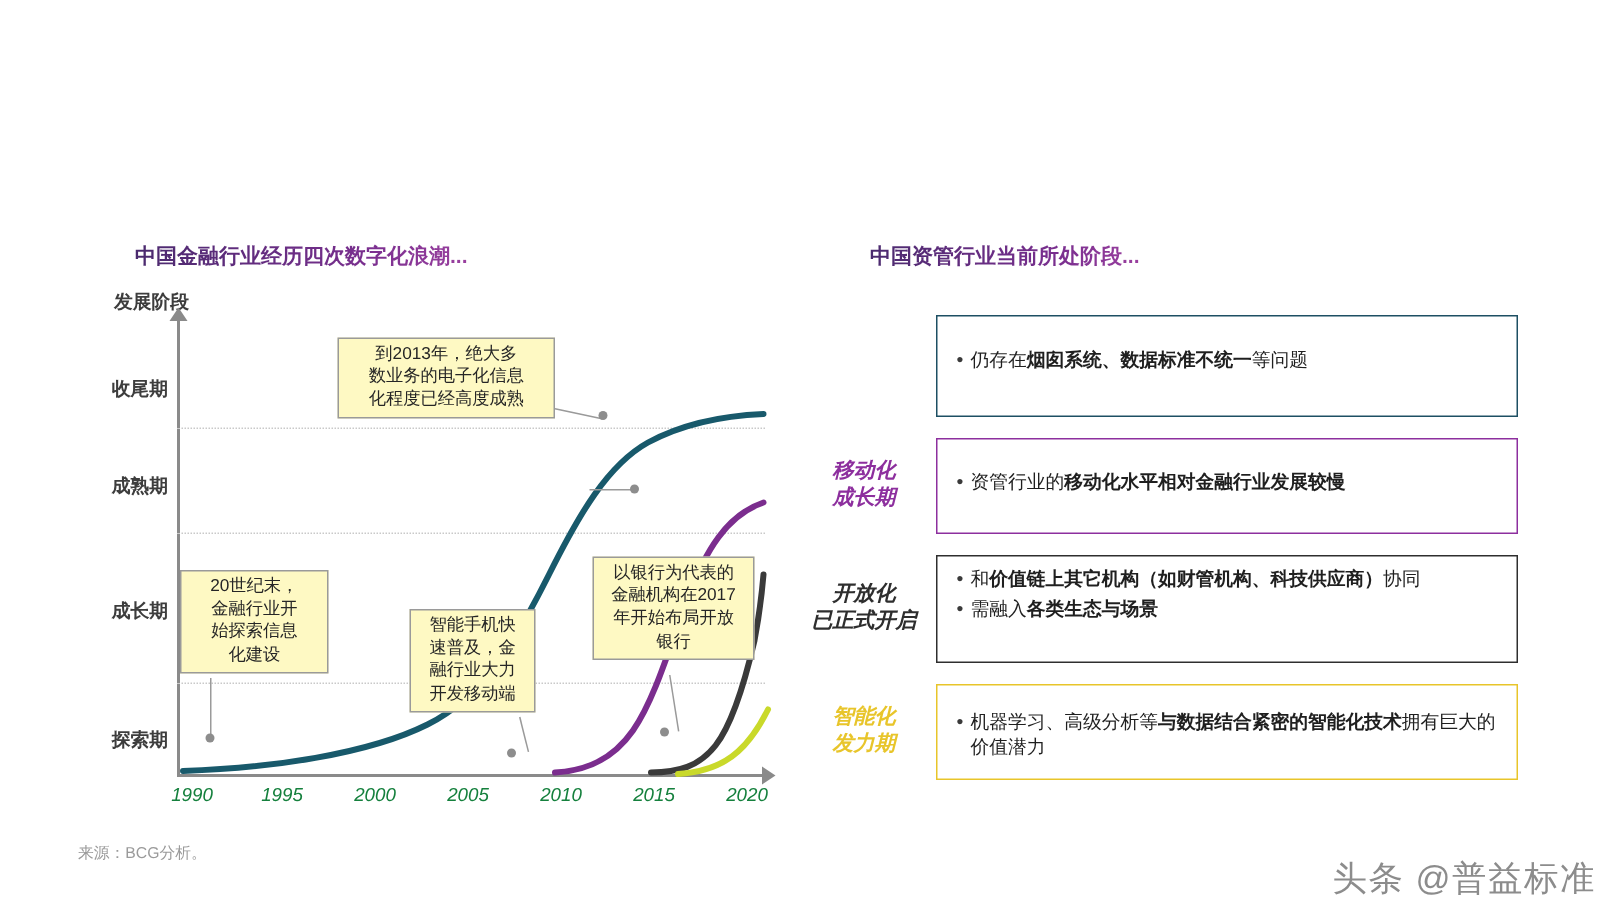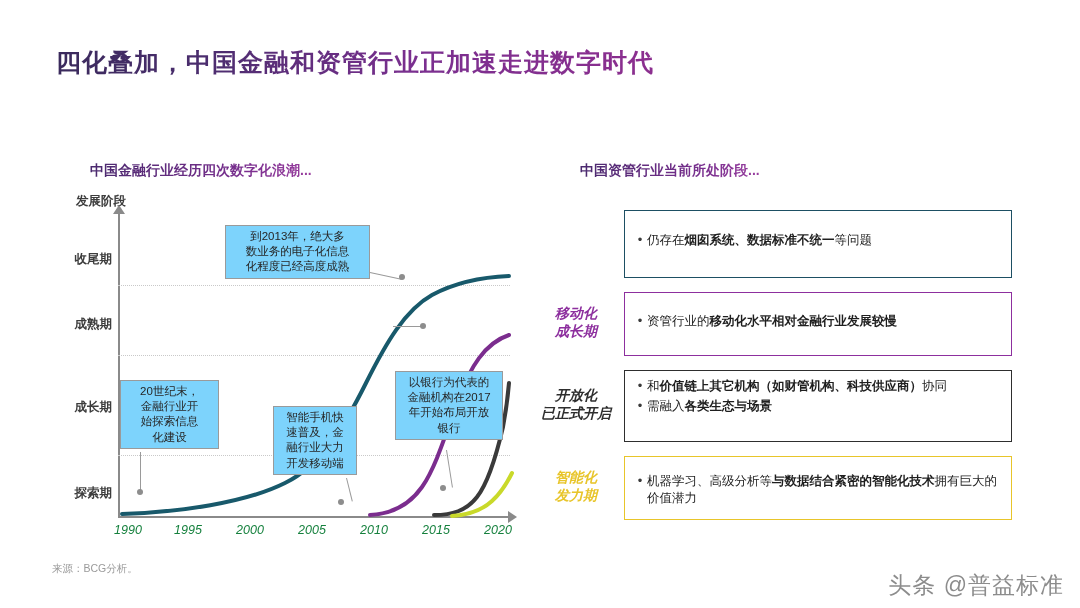--- a/index.html
+++ b/index.html
@@ -56,21 +56,21 @@
   .ylabel{position:absolute;right:auto;font-size:12.5px;font-weight:bold;color:#3d3d3d;
     white-space:nowrap;text-align:right;width:52px;left:0;}
   .xlabel{position:absolute;top:328px;font-size:12.5px;color:#15803d;white-space:nowrap;
     transform:translateX(-50%);font-style:italic;}
 
   
   #curves{position:absolute;left:0;top:0;width:460px;height:345px;overflow:visible;}
 
   
   .callout{
-    position:absolute;background:#7dd3fc;border:1px solid #9a9a9a;
+    position:absolute;background:#fef9c3;border:1px solid #9a9a9a;
     font-size:11.5px;line-height:1.32;color:#262626;text-align:center;
     padding:3px 5px;box-sizing:border-box;
   }
   .leader{position:absolute;background:#9a9a9a;}
   .dot{position:absolute;width:6px;height:6px;border-radius:50%;background:#8d8d8d;}
 
   
   .row{position:absolute;left:532px;width:480px;}
   .row-label{
     position:absolute;left:0;top:0;width:88px;
@@ -93,21 +93,20 @@
   #watermark{
     position:absolute;right:16px;top:570px;font-size:23px;font-weight:normal;
     color:rgba(70,70,70,.62);letter-spacing:1px;white-space:nowrap;
   }
 </style>
 </head>
 <body>
 
 <div class="slide">
 
-  <div id="page-title">四化叠加，中国金融和资管行业正加速走进数字时代</div>
 
   <div class="sec-head" id="left-section-title">中国金融行业经历四次数字化浪潮...</div>
   <div class="sec-head" id="right-section-title">中国资管行业当前所处阶段...</div>
 
   <div id="chart">
 
     <div id="y-axis-title">发展阶段</div>
 
     <div class="axis-line" id="y-axis"></div>
     <div class="axis-line" id="x-axis"></div>

